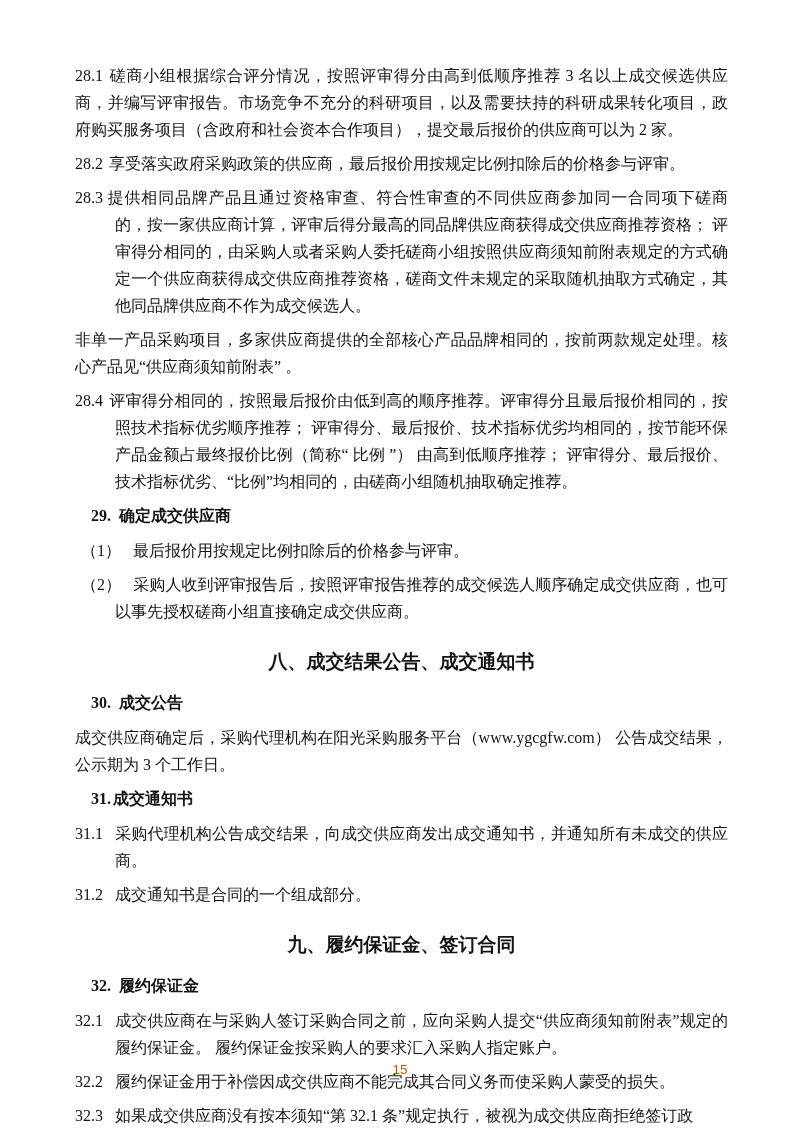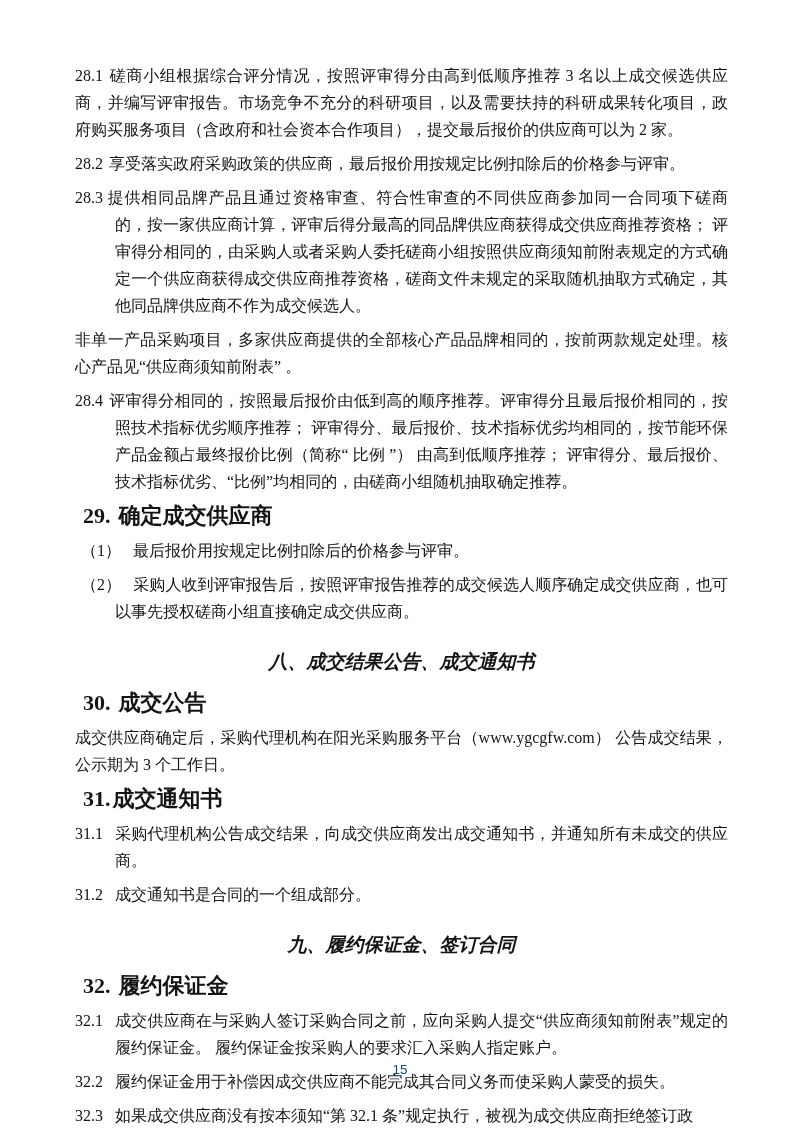--- a/index.html
+++ b/index.html
@@ -33,44 +33,43 @@
   .flush { padding-left: 0; text-indent: 0; }
   .hang { padding-left: 40px; text-indent: -40px; }
   .list-item { padding-left: 40px; text-indent: -34px; }
   .block-indent { margin-left: 40px; }
   .num { font-family: "Liberation Serif", "DejaVu Serif", serif; margin-right: 12px; }
   .num-bold { font-weight: normal; margin-right: 6px; }
   .tight { margin-right: 4px; }
   .wide { margin-right: 12px; }
   .bold { font-weight: normal; }
   h3.sec-head {
-    font-size: 22px;
+    font-size: 16px;
     font-weight: bold;
-    margin: 4px 0 8px 8px;
+    margin: 4px 0 8px 16px;
     line-height: 27px;
   }
   h3.sec-head .num { margin-right: 8px; font-weight: bold; }
   h3.sec-head .tight { margin-right: 2px; }
   h2.center-head {
     text-align: center;
     font-size: 19px;
     font-weight: bold;
     margin: 22px 0 12px 0;
     line-height: 30px;
-    font-style: italic;
   }
   .page-footer {
     position: absolute;
     top: 1062px;
     left: 0;
     width: 800px;
     text-align: center;
     font-family: "Liberation Sans", "DejaVu Sans", sans-serif;
     font-size: 13.5px;
-    color: #0c4a6e;
+    color: #a16207;
   }
 </style>
 </head>
 <body>
 
 <div class="page">
   <div class="content">
 
     <p class="clause flush"><span class="num-bold">28.1</span><span>磋商小组根据综合评分情况，按照评审得分由高到低顺序推荐 3 名以上成交候选供应商，并编写评审报告。</span><span class="bold">市场竞争不充分的科研项目，以及需要扶持的科研成果转化项目，政府购买服务项目（含政府和社会资本合作项目），提交最后报价的供应商可以为 2 家。</span></p>
 

